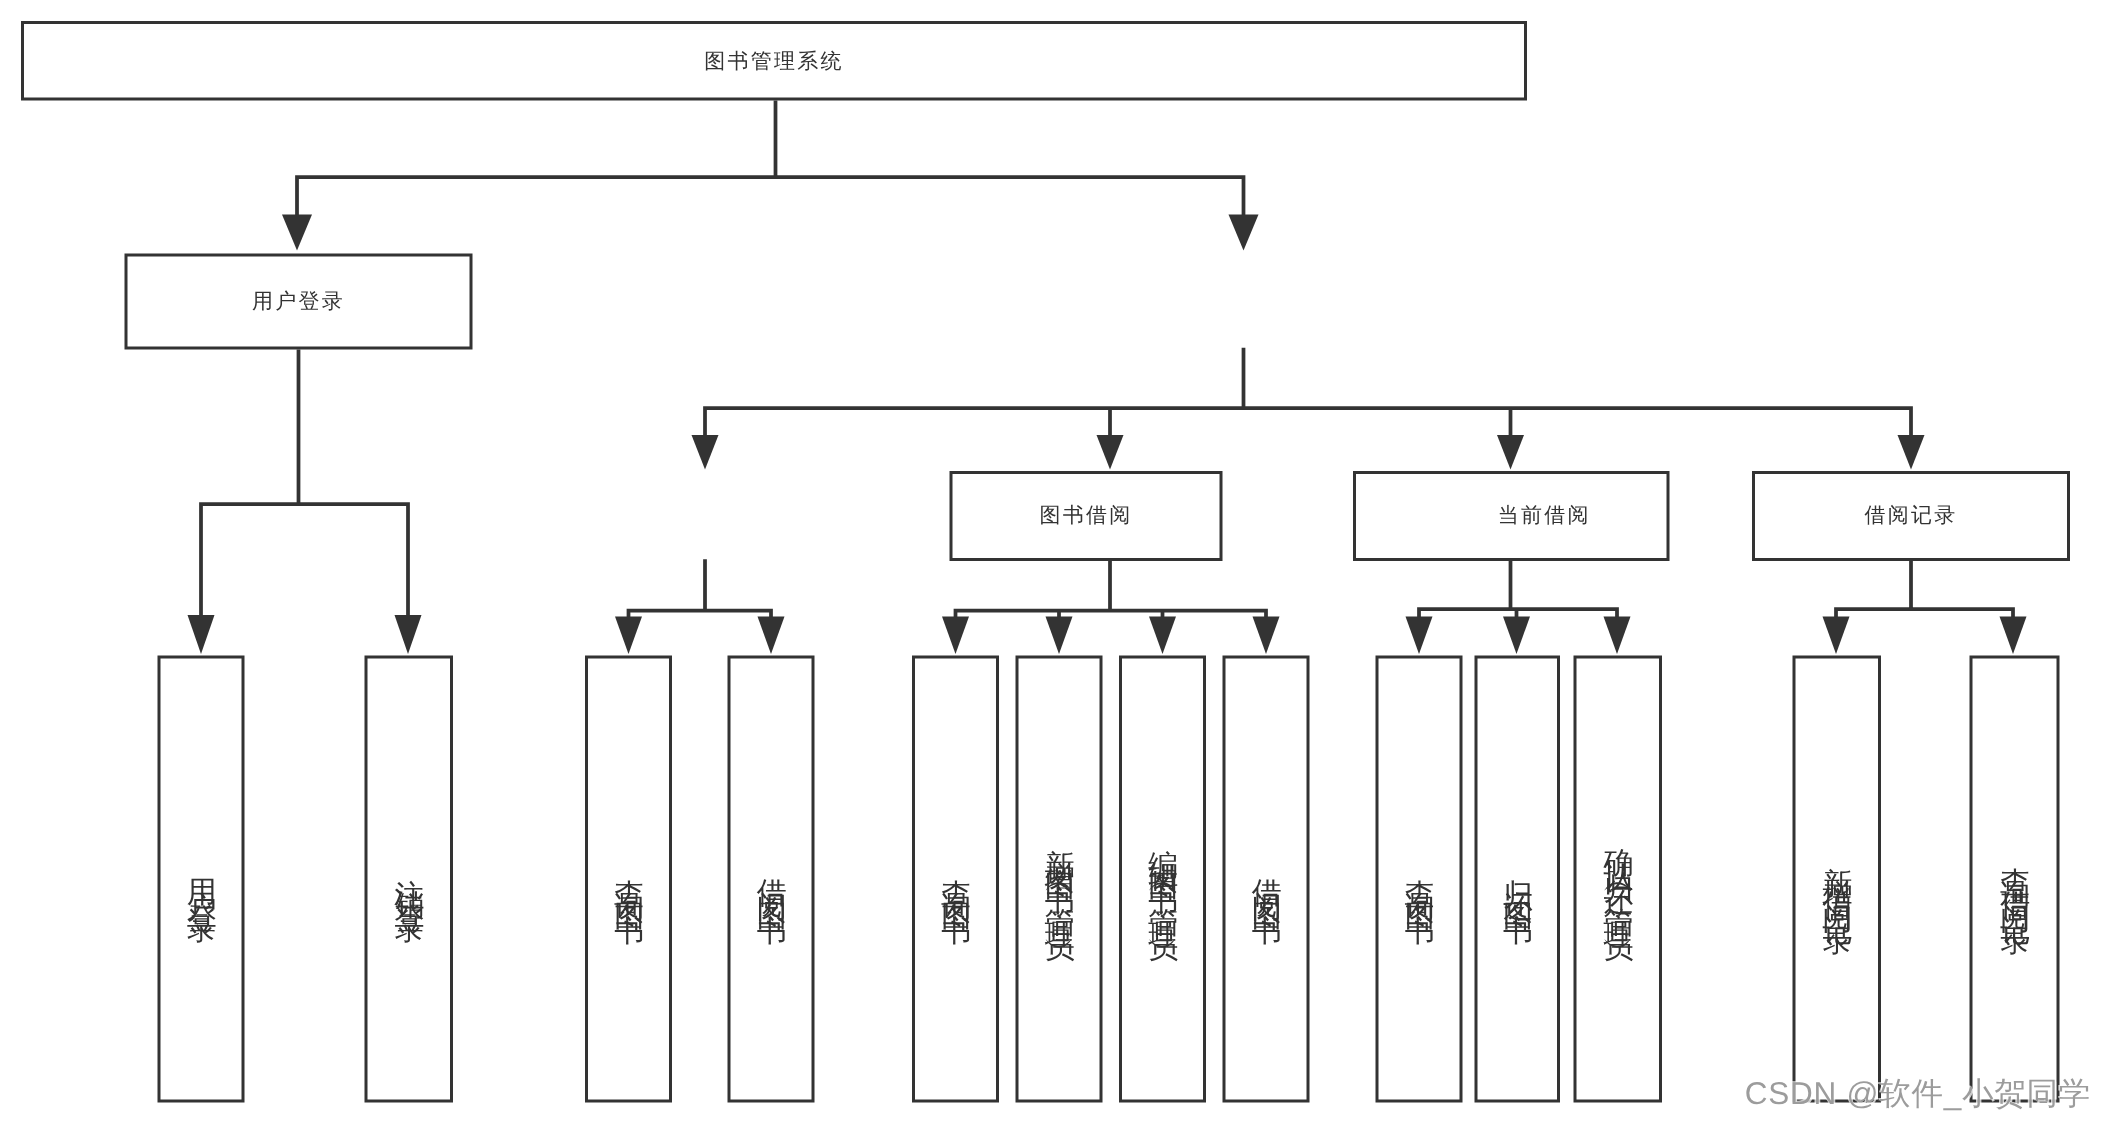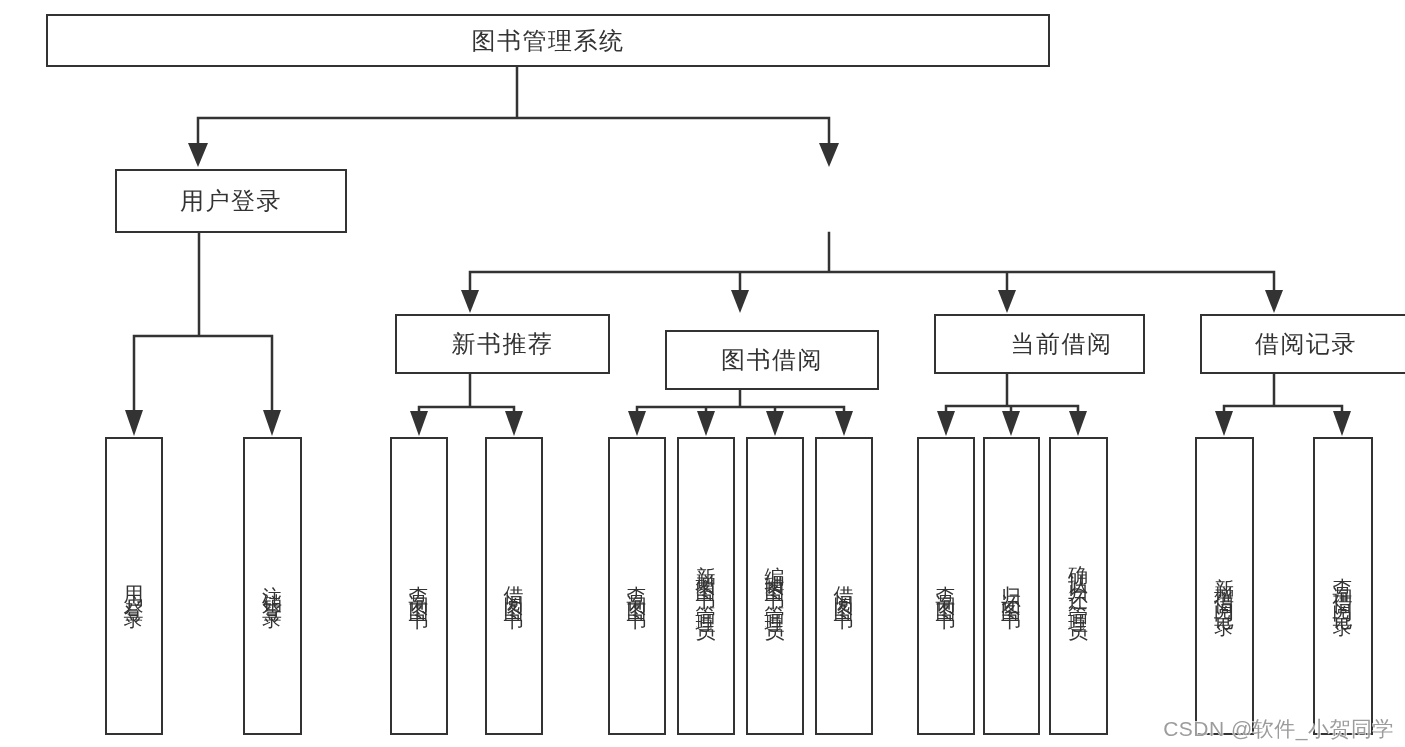--- a/index.html
+++ b/index.html
@@ -21,24 +21,23 @@
     position: absolute;
     box-sizing: border-box;
     border: 2.5px solid #333333;
     background: #ffffff;
     display: flex;
     align-items: center;
     justify-content: center;
     color: #333333;
   }
   .h-node {
-    font-size: 24px;
+    font-size: 14px;
     letter-spacing: 1.5px;
     white-space: nowrap;
-    margin-left: 32px;
   }
   .leaf {
     writing-mode: vertical-rl;
     text-orientation: mixed;
     font-size: 20px;
     line-height: 1;
     letter-spacing: 8px;
   }
   .watermark {
     position: absolute;
@@ -94,22 +93,21 @@
       <polygon points="1069,411 1087,411 1078,436"></polygon>
       <polygon points="1215,411 1233,411 1224,436"></polygon>
       <polygon points="1333,411 1351,411 1342,436"></polygon>
     </g>
   </svg>
 
   <div class="node h-node" style="left:14px; top:14px; width:1004px; height:53px;">图书管理系统</div>
 
   <div class="node h-node" style="left:83px; top:169px; width:232px; height:64px;">用户登录</div>
 
-  <div class="node h-node" style="left:363px; top:314px; width:215px; height:60px;">新书推荐</div>
-  <div class="node h-node" style="left:633px; top:330px; width:214px; height:60px;">图书借阅</div>
+  <div class="node h-node" style="left:633px; top:314px; width:182px; height:60px;">图书借阅</div>
   <div class="node h-node" style="left:902px; top:314px; width:211px; height:60px;padding-left:44px;">当前借阅</div>
   <div class="node h-node" style="left:1168px; top:314px; width:212px; height:60px;">借阅记录</div>
 
   <div class="node leaf" style="left:105px; top:437px; width:58px; height:298px;">用户登录</div>
   <div class="node leaf" style="left:243px; top:437px; width:59px; height:298px;">注销登录</div>
 
   <div class="node leaf" style="left:390px; top:437px; width:58px; height:298px;">查询图书</div>
   <div class="node leaf" style="left:485px; top:437px; width:58px; height:298px;">借阅图书</div>
 
   <div class="node leaf" style="left:608px; top:437px; width:58px; height:298px;">查询图书</div>

